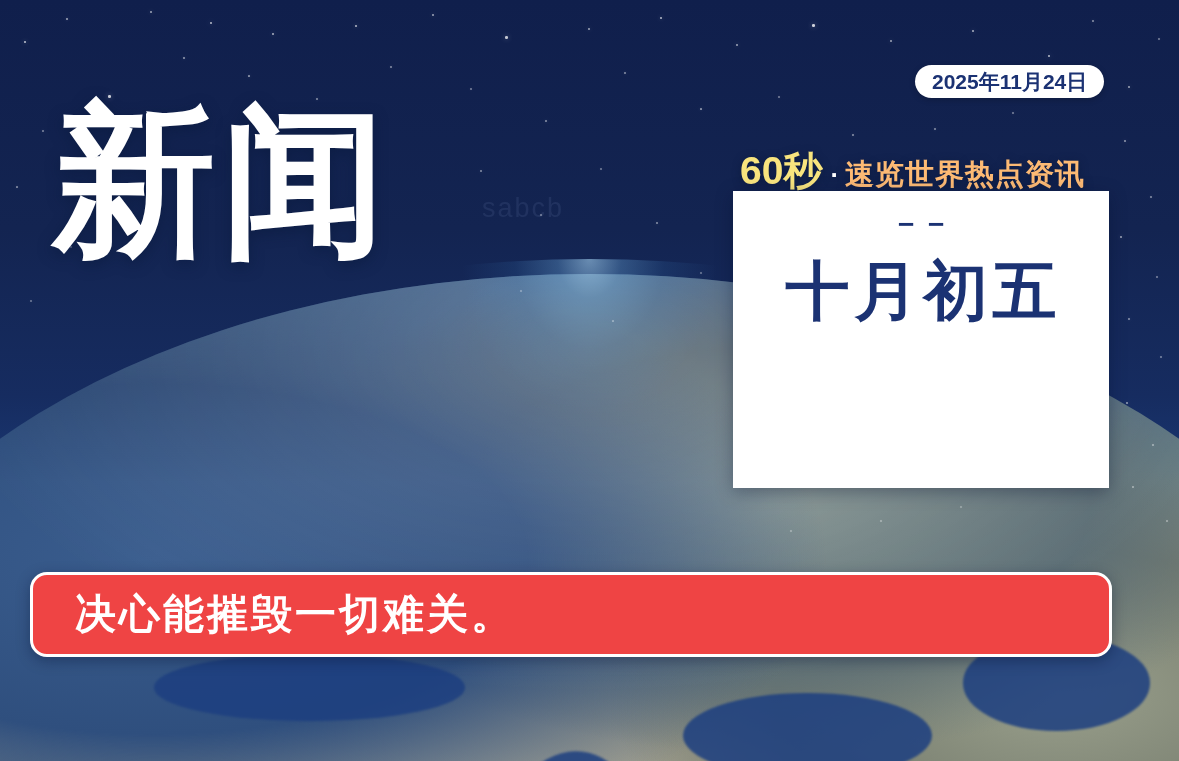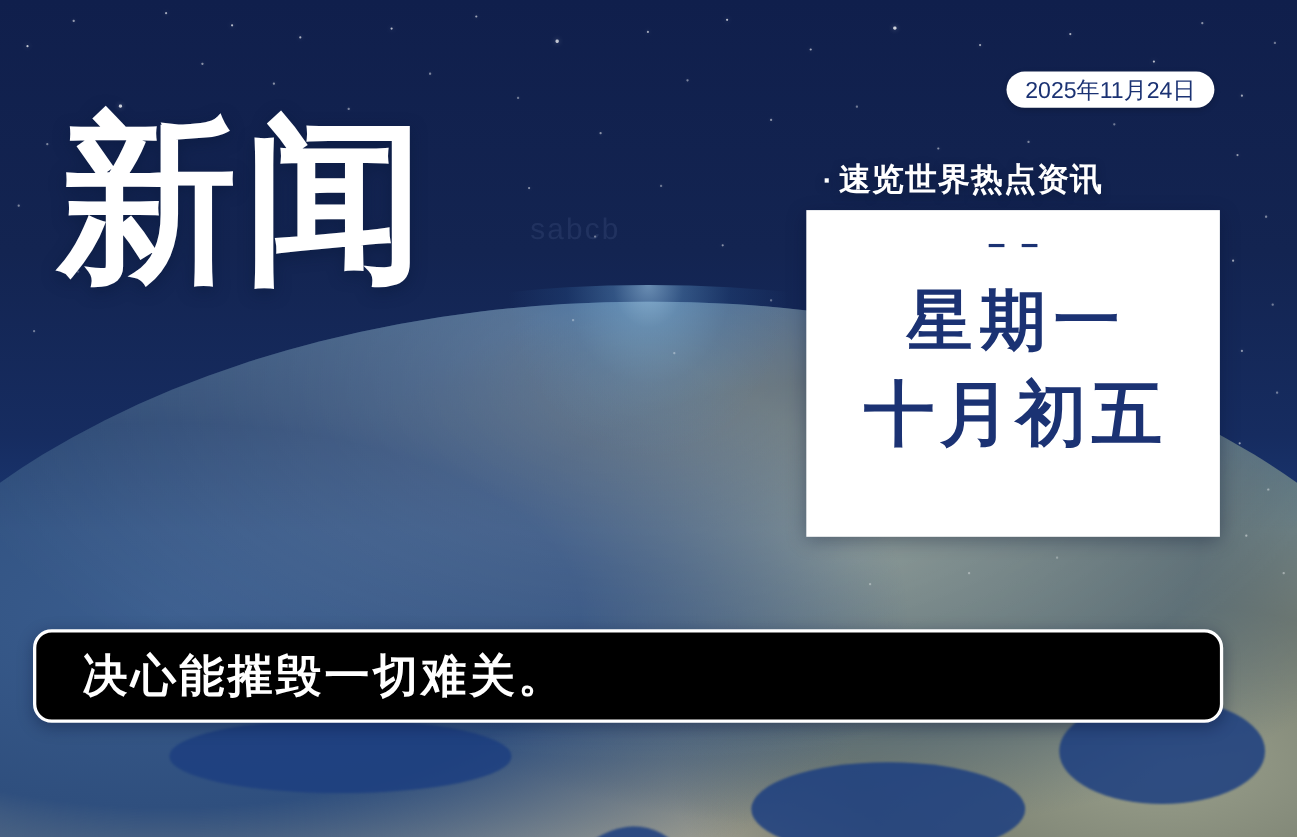--- a/index.html
+++ b/index.html
@@ -119,21 +119,21 @@
     left: 915px;
     top: 65px;
     height: 33px;
     padding: 0 17px;
     display: flex;
     align-items: center;
     background: #ffffff;
     border-radius: 17px;
     color: #1b3273;
     font-size: 21px;
-    font-weight: normal;
+    font-weight: bold;
     letter-spacing: 0px;
     white-space: nowrap;
     box-shadow: 0 2px 6px rgba(0,0,0,0.18);
   }
 
   
   .tagline {
     position: absolute;
     left: 740px;
     top: 144px;
@@ -150,21 +150,21 @@
   }
   .tagline-dot {
     font-size: 26px;
     font-weight: bold;
     color: #ffffff;
     margin: 0 6px 0 8px;
   }
   .tagline-text {
     font-size: 29px;
     font-weight: bold;
-    color: #ffffff;
+    color: #fdba74;
     letter-spacing: 1px;
   }
 
   
   .info-card {
     position: absolute;
     left: 733px;
     top: 191px;
     width: 376px;
     height: 297px;
@@ -215,21 +215,21 @@
   }
 
   
   .quote-box {
     position: absolute;
     left: 30px;
     top: 572px;
     width: 1082px;
     height: 85px;
     box-sizing: border-box;
-    background: #000000;
+    background: #ef4444;
     border: 3px solid #ffffff;
     border-radius: 17px;
     display: flex;
     align-items: center;
     box-shadow: 0 4px 14px rgba(5,15,45,0.35);
   }
   .quote-text {
     margin-left: 42px;
     color: #ffffff;
     font-size: 41px;
@@ -315,30 +315,30 @@
 
   <div class="headline">
     <div class="headline-line2">新闻</div>
   </div>
 
   <div class="date-pill">
     <span>2025年11月24日</span>
   </div>
 
   <div class="tagline">
+    <span class="tagline-sec">60秒</span>
     <span class="tagline-dot">·</span>
     <span class="tagline-text">速览世界热点资讯</span>
   </div>
 
   <div class="info-card">
     <div class="issue-row">
       <span class="issue-dash">－</span>
       <span class="issue-dash">－</span>
     </div>
-    <div class="weekday">星期一</div>
     <div class="lunar">十月初五</div>
   </div>
 
   <div class="quote-box">
     <div class="quote-text">决心能摧毁一切难关。</div>
   </div>
 
 </div>
 
 </body></html>

